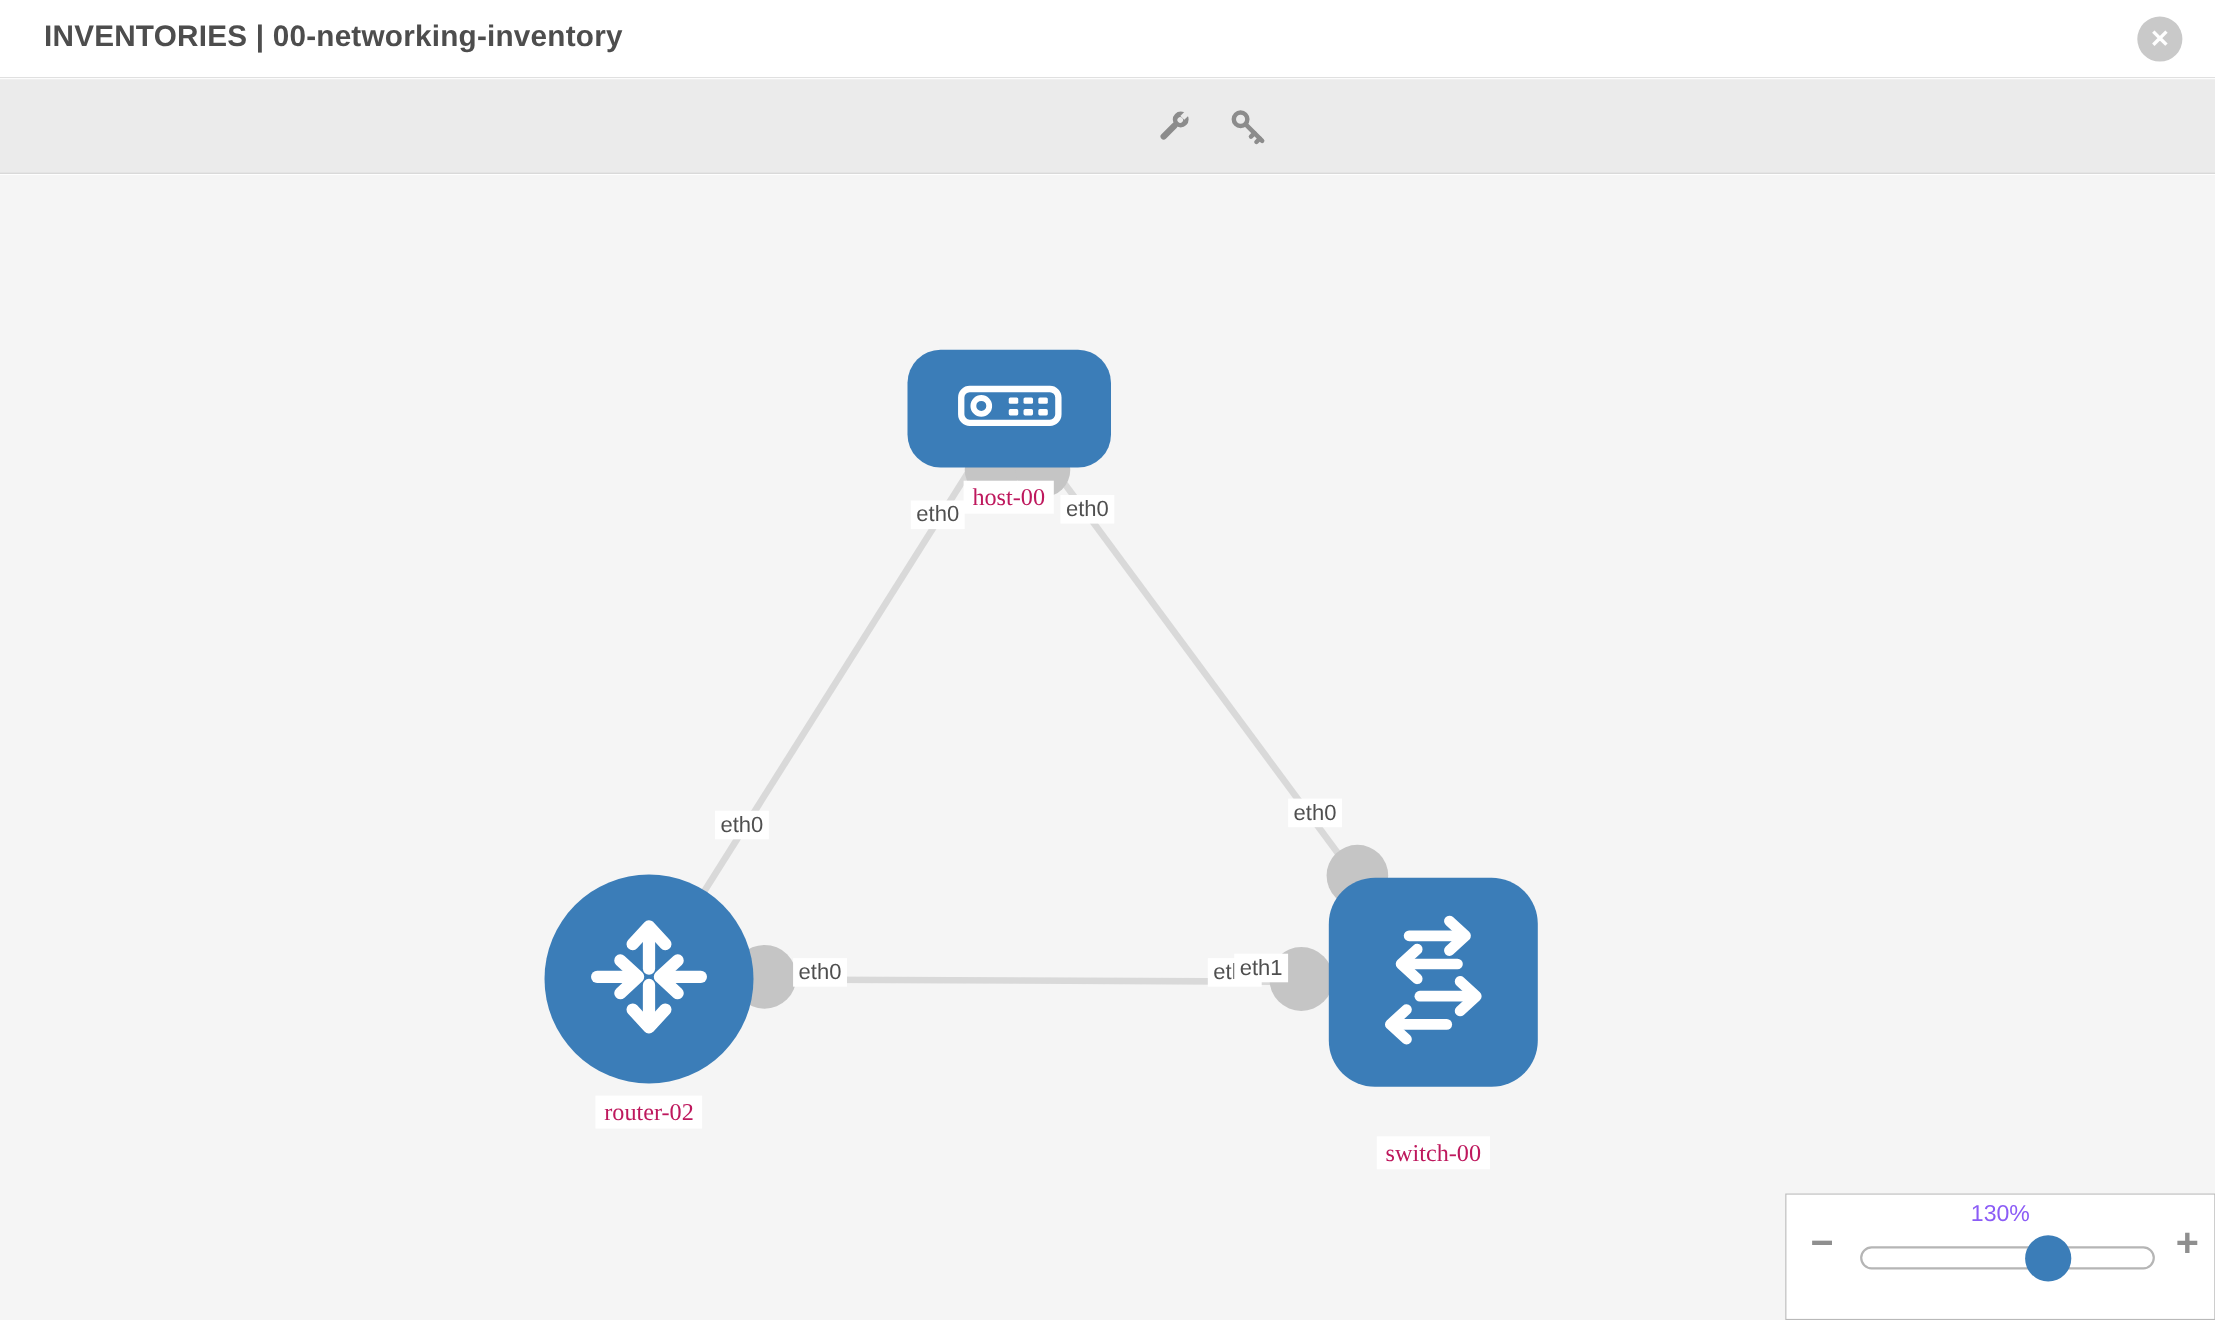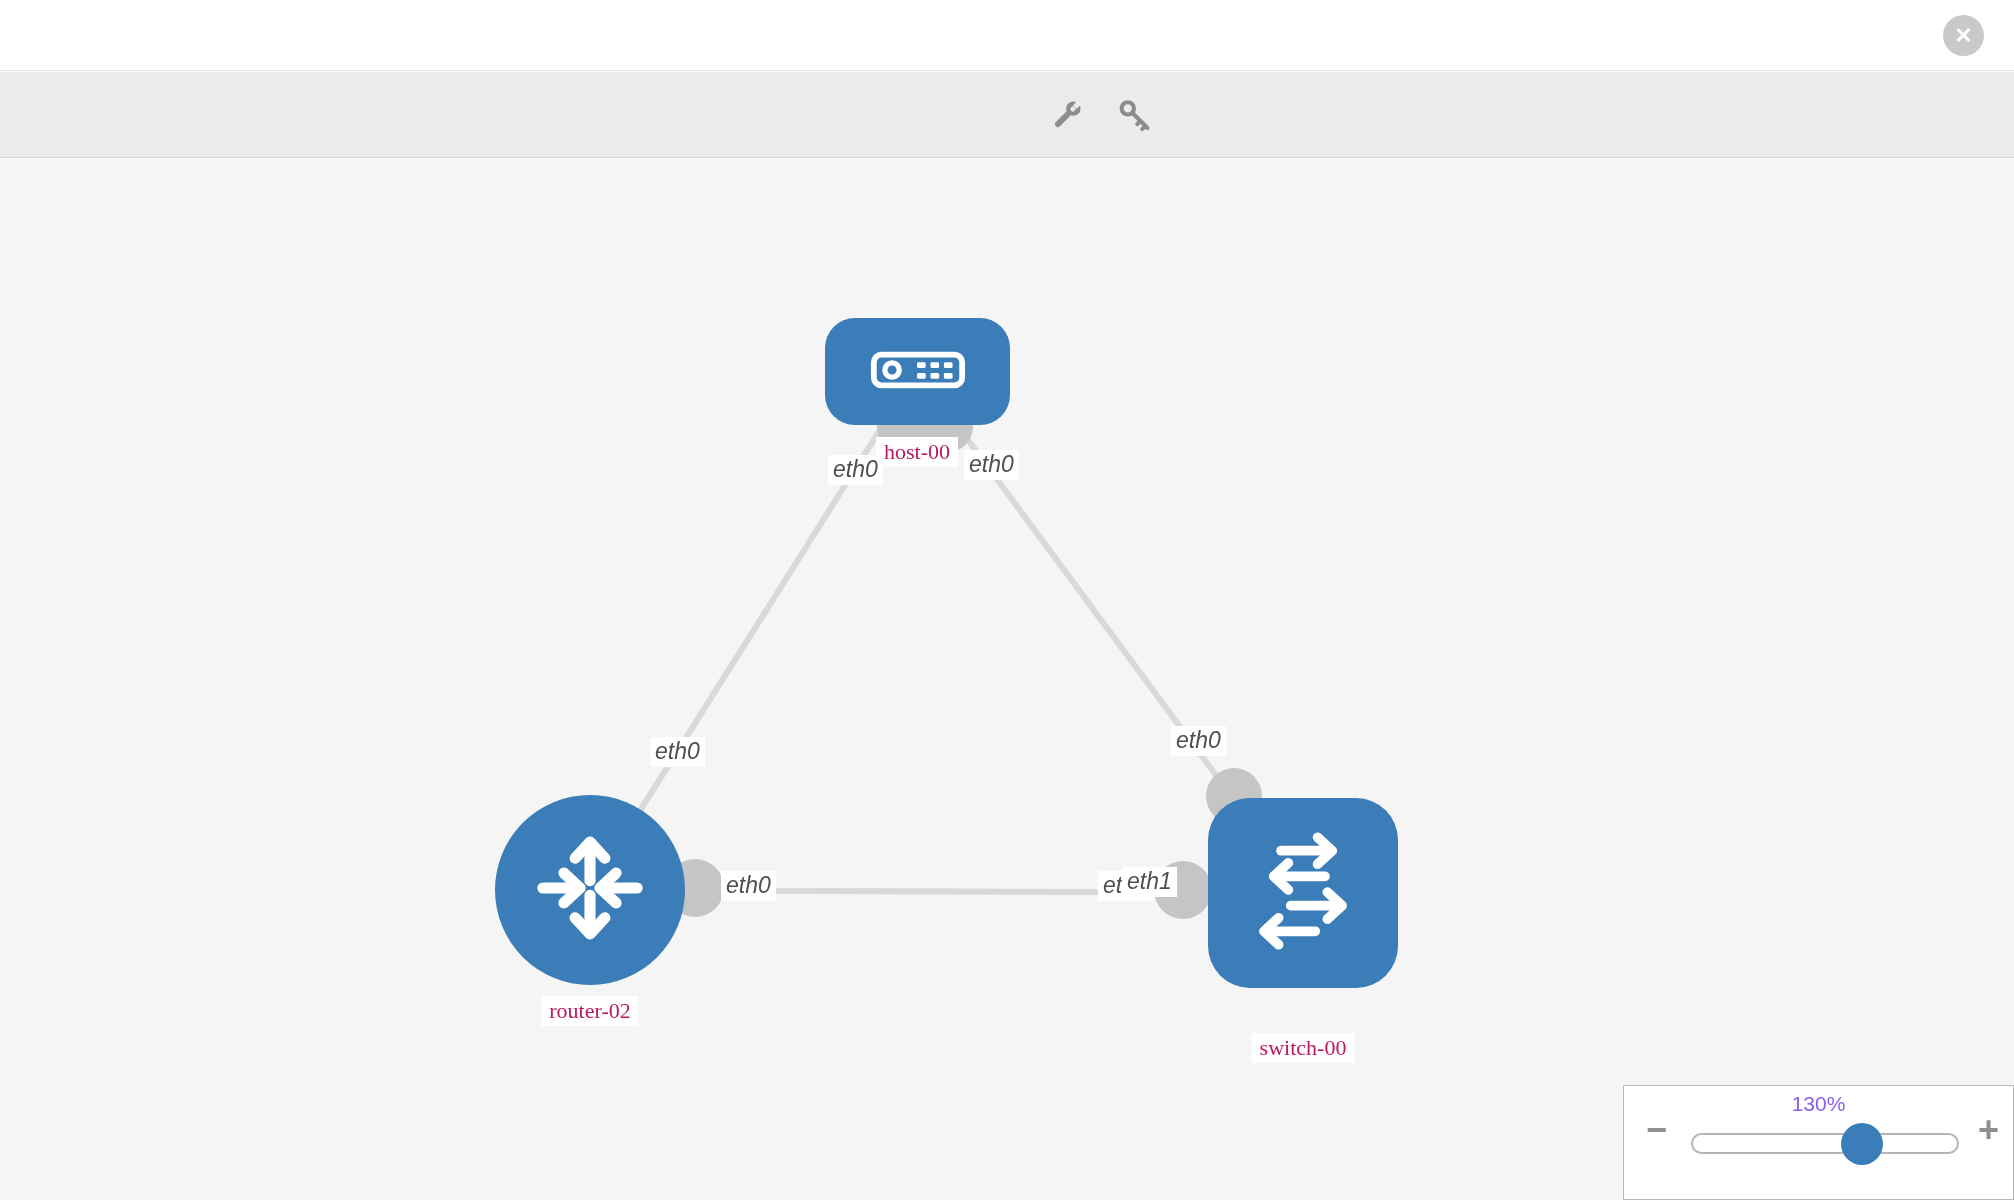--- a/index.html
+++ b/index.html
@@ -40,35 +40,36 @@
 
   
   .canvas{position:absolute;top:159px;left:0;width:2014px;height:1041px;background:var(--canvas);}
   .links-svg{position:absolute;top:0;left:0;z-index:1;}
   .iface-dot{position:absolute;border-radius:50%;background:var(--iface);z-index:2;}
   .node{position:absolute;background:var(--blue);z-index:3;display:flex;align-items:center;justify-content:center;cursor:pointer;}
   .node-host{left:825px;top:159px;width:185px;height:107px;border-radius:30px;}
   .node-router{left:495px;top:636px;width:190px;height:190px;border-radius:50%;}
   .node-switch{left:1208px;top:639px;width:190px;height:190px;border-radius:42px;}
   .nlabel{position:absolute;z-index:4;background:#fff;color:#be185d;font-size:22px;line-height:1.2;padding:2px 8px;white-space:nowrap;transform:translateX(-50%);font-family:Liberation Serif, serif;}
-  .elabel{position:absolute;z-index:4;background:#fff;color:#4f4f4f;font-size:23px;line-height:1.2;padding:1px 5px;white-space:nowrap;font-style:italic;}
+  .elabel{position:absolute;z-index:4;background:#fff;color:#4f4f4f;font-size:20px;line-height:1.2;padding:1px 5px;white-space:nowrap;}
 
   
   .zoom-panel{position:absolute;left:1623px;top:1085px;width:391px;height:115px;background:#fff;border:1px solid #b9b9b9;z-index:5;}
   .zoom-level{position:absolute;top:6px;left:0;width:100%;text-align:center;font-size:21px;color:#8b5cf6;}
   .zoom-minus,.zoom-plus{position:absolute;top:26px;font-size:36px;font-weight:bold;color:#8f8f8f;cursor:pointer;line-height:1;}
   .zoom-minus{left:22px;}
   .zoom-plus{right:14px;}
   .zoom-track{position:absolute;left:67px;top:47px;width:268px;height:21px;border:2px solid var(--border);border-radius:12px;background:#fff;cursor:pointer;}
   .zoom-thumb{position:absolute;left:217px;top:37px;width:42px;height:42px;border-radius:50%;background:var(--blue);cursor:grab;}
 </style>
 </head>
 <body>
 
 <div class="header">
+  <div class="header-title">INVENTORIES | 00-networking-inventory</div>
   <div class="close-btn">✕</div>
 </div>
 
 <div class="toolbar">
 
   <button class="tool-btn tool-wrench">
     <span>
       <svg width="36" height="36" viewBox="0 0 24 24">
         <g fill="#8c8c8c" transform="rotate(45 12 12)">
           <circle cx="12" cy="6" r="4.8"></circle>

